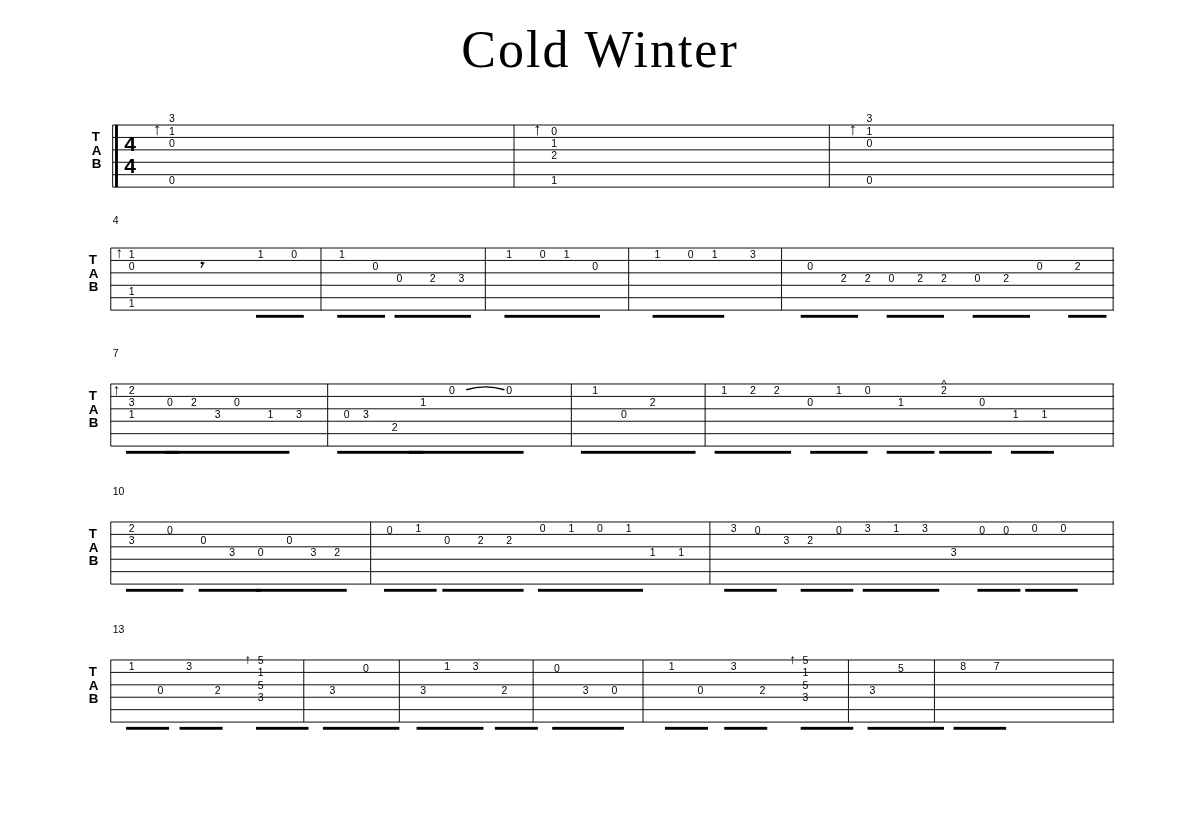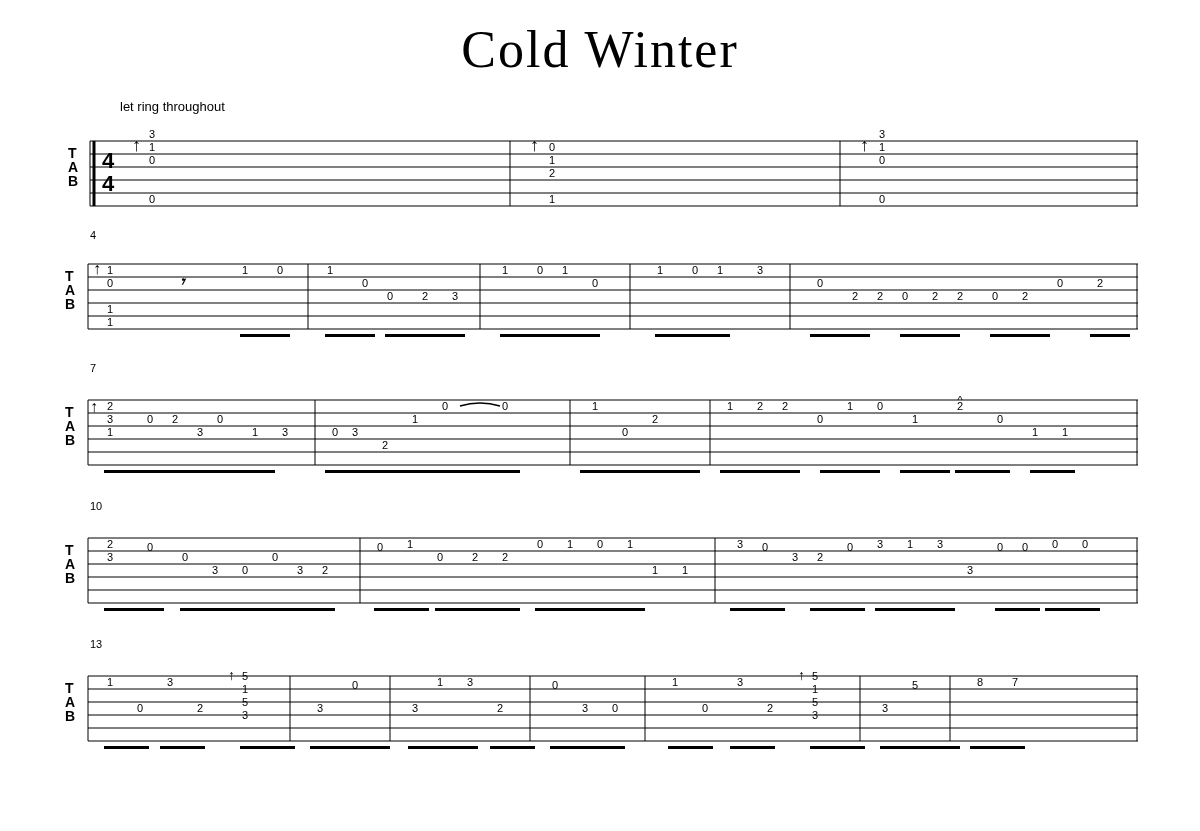--- a/index.html
+++ b/index.html
@@ -7,21 +7,21 @@
       background: #fff;
       font-family: 'Times New Roman', serif;
       color: #000;
       width: 1200px;
       min-height: 831px;
       overflow-x: hidden;
     }
 
     .page {
       width: 1200px;
-      padding: 20px 60px;
+      padding: 20px 84px;
     }
 
     .title {
       text-align: center;
       font-size: 52px;
       font-weight: normal;
       margin-bottom: 20px;
       font-family: Georgia, serif;
       letter-spacing: 2px;
     }
@@ -44,21 +44,20 @@
       display: block;
     }
   </style>
 </head>
 <body>
 
 <div class="page">
   <h1 class="title">Cold Winter</h1>
 
   <div class="tab-section">
-    <div class="meta-text">let ring throughout</div>
     <svg class="tab-svg" viewBox="0 0 1080 95" height="95">
 
       <text x="8" y="42" font-family="Arial" font-size="14" font-weight="bold">T</text>
       <text x="8" y="56" font-family="Arial" font-size="14" font-weight="bold">A</text>
       <text x="8" y="70" font-family="Arial" font-size="14" font-weight="bold">B</text>
 
       <line x1="30" y1="25" x2="1078" y2="25" stroke="#000" stroke-width="1"></line>
       <line x1="30" y1="38" x2="1078" y2="38" stroke="#000" stroke-width="1"></line>
       <line x1="30" y1="51" x2="1078" y2="51" stroke="#000" stroke-width="1"></line>
       <line x1="30" y1="64" x2="1078" y2="64" stroke="#000" stroke-width="1"></line>

